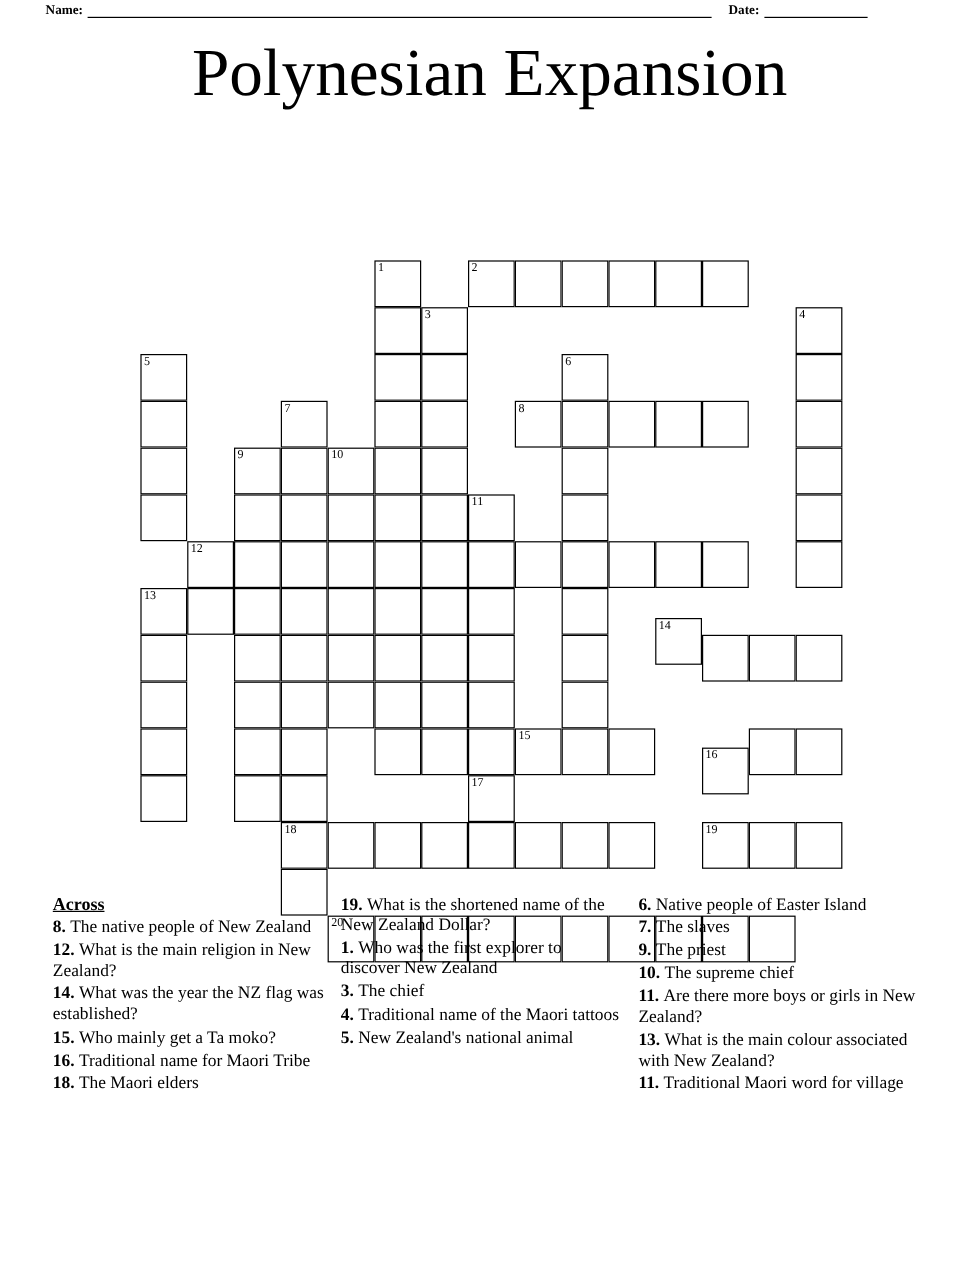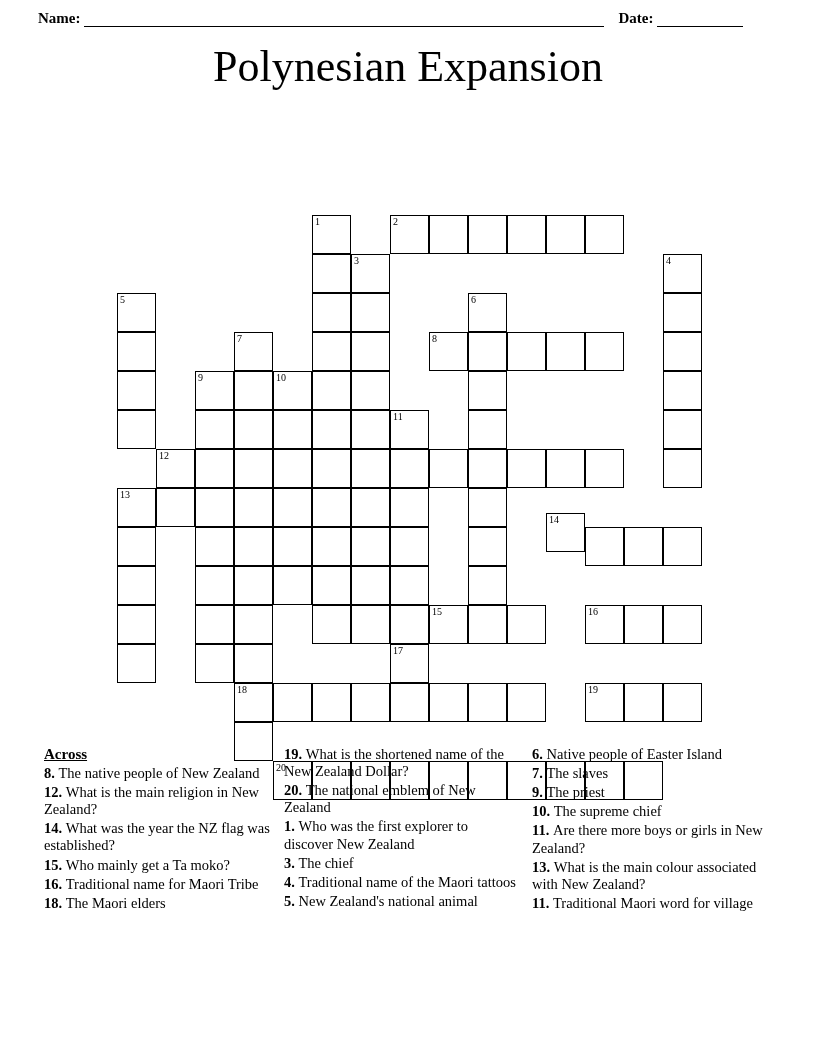--- a/index.html
+++ b/index.html
@@ -15,46 +15,45 @@
     position: relative;
     overflow: hidden;
   }
 
   
   .header {
     display: flex;
     align-items: flex-end;
     padding: 4px 38px 0 38px;
     font-family: "Liberation Serif", serif;
-    font-size: 15px;
+    font-size: 11px;
     font-weight: bold;
     height: 15px;
     box-sizing: border-box;
-    margin-top: 12px;
   }
   .header .name-label { margin-right: 4px; }
   .header .name-rule {
     flex: 1 1 auto;
     border-bottom: 1.5px solid #000;
     height: 12px;
     margin-right: 14px;
     max-width: 520px;
   }
   .header .date-label { margin-right: 4px; }
   .header .date-rule {
     width: 86px;
     border-bottom: 1.5px solid #000;
     height: 12px;
   }
 
   
   .title {
     text-align: center;
     font-family: "Liberation Serif", serif;
-    font-size: 44px;
+    font-size: 56px;
     font-weight: normal;
     letter-spacing: 0px;
     margin: 16px 0 0 0;
     line-height: 1.1;
   }
 
   
   .grid-wrap {
     position: relative;
     width: 816px;
@@ -240,21 +239,21 @@
     <div class="cell" style="left: 195px; top: 500px;"></div>
     <div class="cell" style="left: 234px; top: 500px;"></div>
     <div class="cell" style="left: 312px; top: 500px;"></div>
     <div class="cell" style="left: 351px; top: 500px;"></div>
     <div class="cell" style="left: 390px; top: 500px;"></div>
     <div class="cell" style="left: 429px; top: 500px; padding-left: 36px;">
       <span class="num">15</span>
     </div>
     <div class="cell" style="left: 468px; top: 500px;"></div>
     <div class="cell" style="left: 507px; top: 500px;"></div>
-    <div class="cell" style="left: 585px; top: 500px; padding-left: 26px;">
+    <div class="cell" style="left: 585px; top: 516px; padding-left: 26px;">
       <span class="num">16</span>
     </div>
     <div class="cell" style="left: 624px; top: 500px;"></div>
     <div class="cell" style="left: 663px; top: 500px;"></div>
     <div class="cell" style="left: 117px; top: 539px;"></div>
     <div class="cell" style="left: 195px; top: 539px;"></div>
     <div class="cell" style="left: 234px; top: 539px;"></div>
     <div class="cell" style="left: 390px; top: 539px;">
       <span class="num">17</span>
     </div>
@@ -298,21 +297,20 @@
         <div class="clue"><b>14. </b><span>What was the year the NZ flag was established?</span></div>
         <div class="clue"><b>15. </b><span>Who mainly get a Ta moko?</span></div>
         <div class="clue"><b>16. </b><span>Traditional name for Maori Tribe</span></div>
         <div class="clue"><b>18. </b><span>The Maori elders</span></div>
       </div>
   </div>
 
   <div class="clue-col col2">
     <div id="col2-across">
         <div class="clue"><b>19. </b><span>What is the shortened name of the New Zealand Dollar?</span></div>
-        <div class="clue"><b>20. </b><span>The national emblem of New Zealand</span></div>
       </div>
     <div id="col2-down">
         <div class="clue"><b>1. </b><span>Who was the first explorer to discover New Zealand</span></div>
         <div class="clue"><b>3. </b><span>The chief</span></div>
         <div class="clue"><b>4. </b><span>Traditional name of the Maori tattoos</span></div>
         <div class="clue"><b>5. </b><span>New Zealand's national animal</span></div>
       </div>
   </div>
 
   <div class="clue-col col3">

